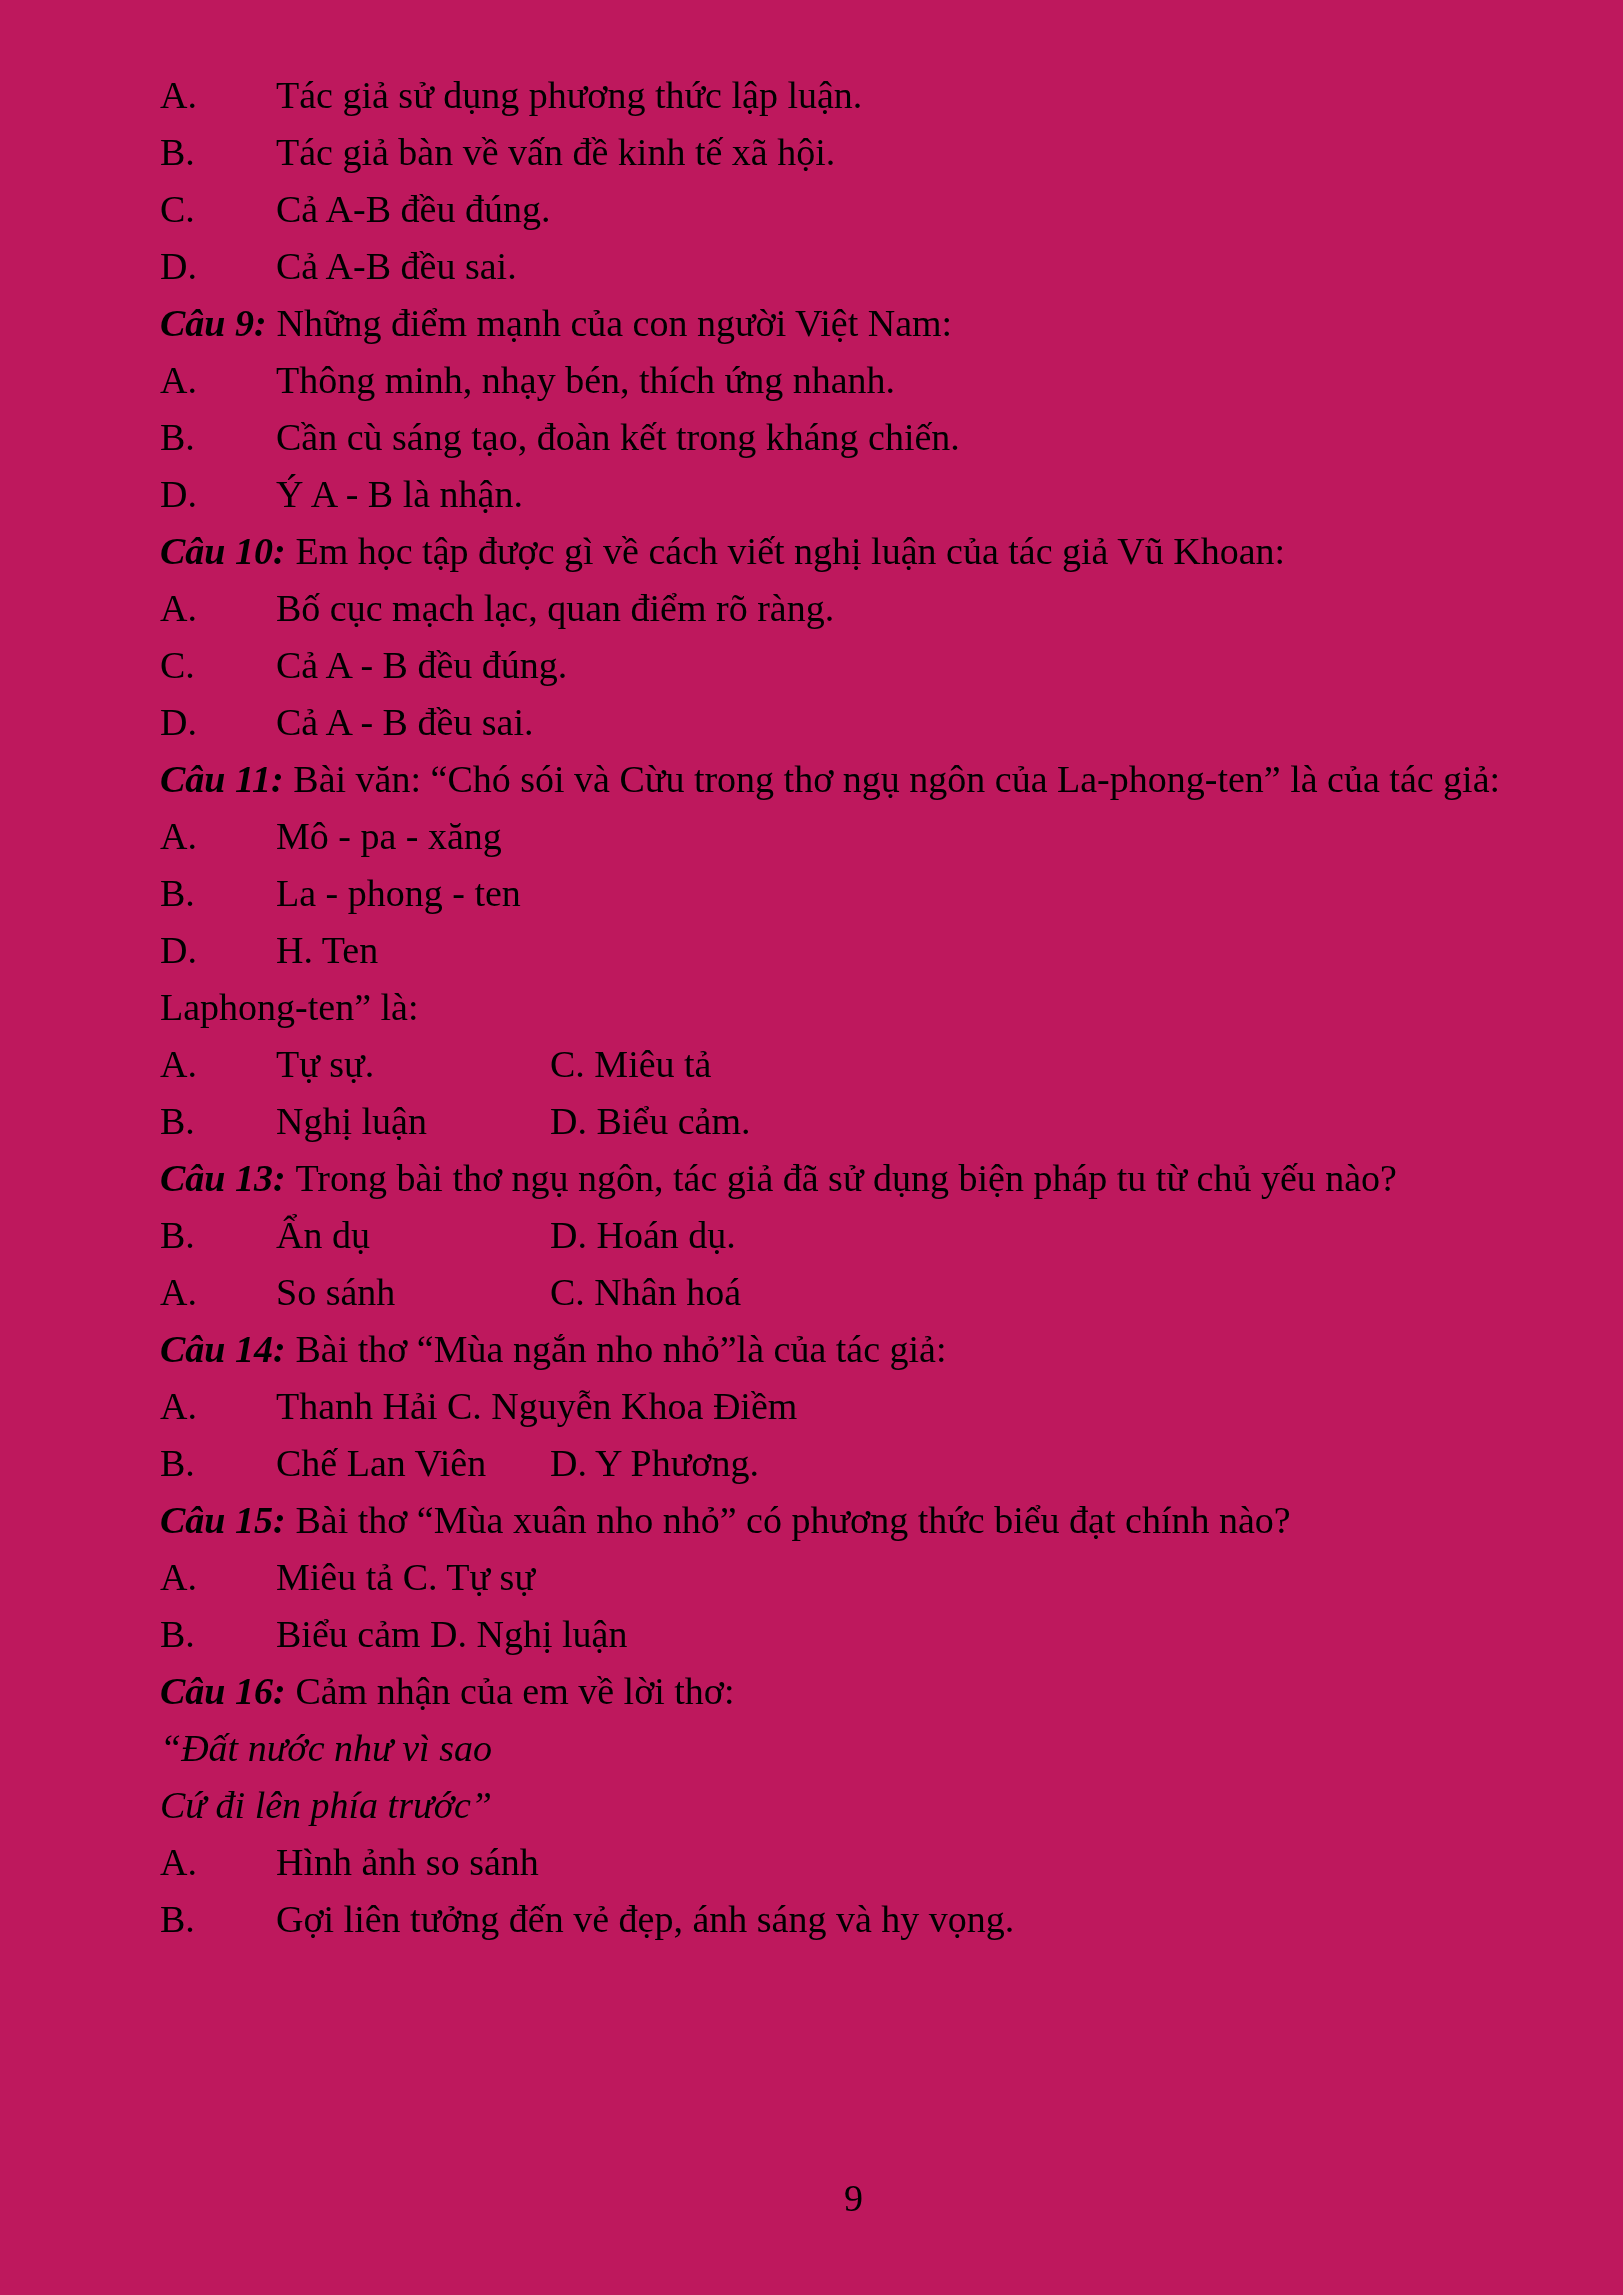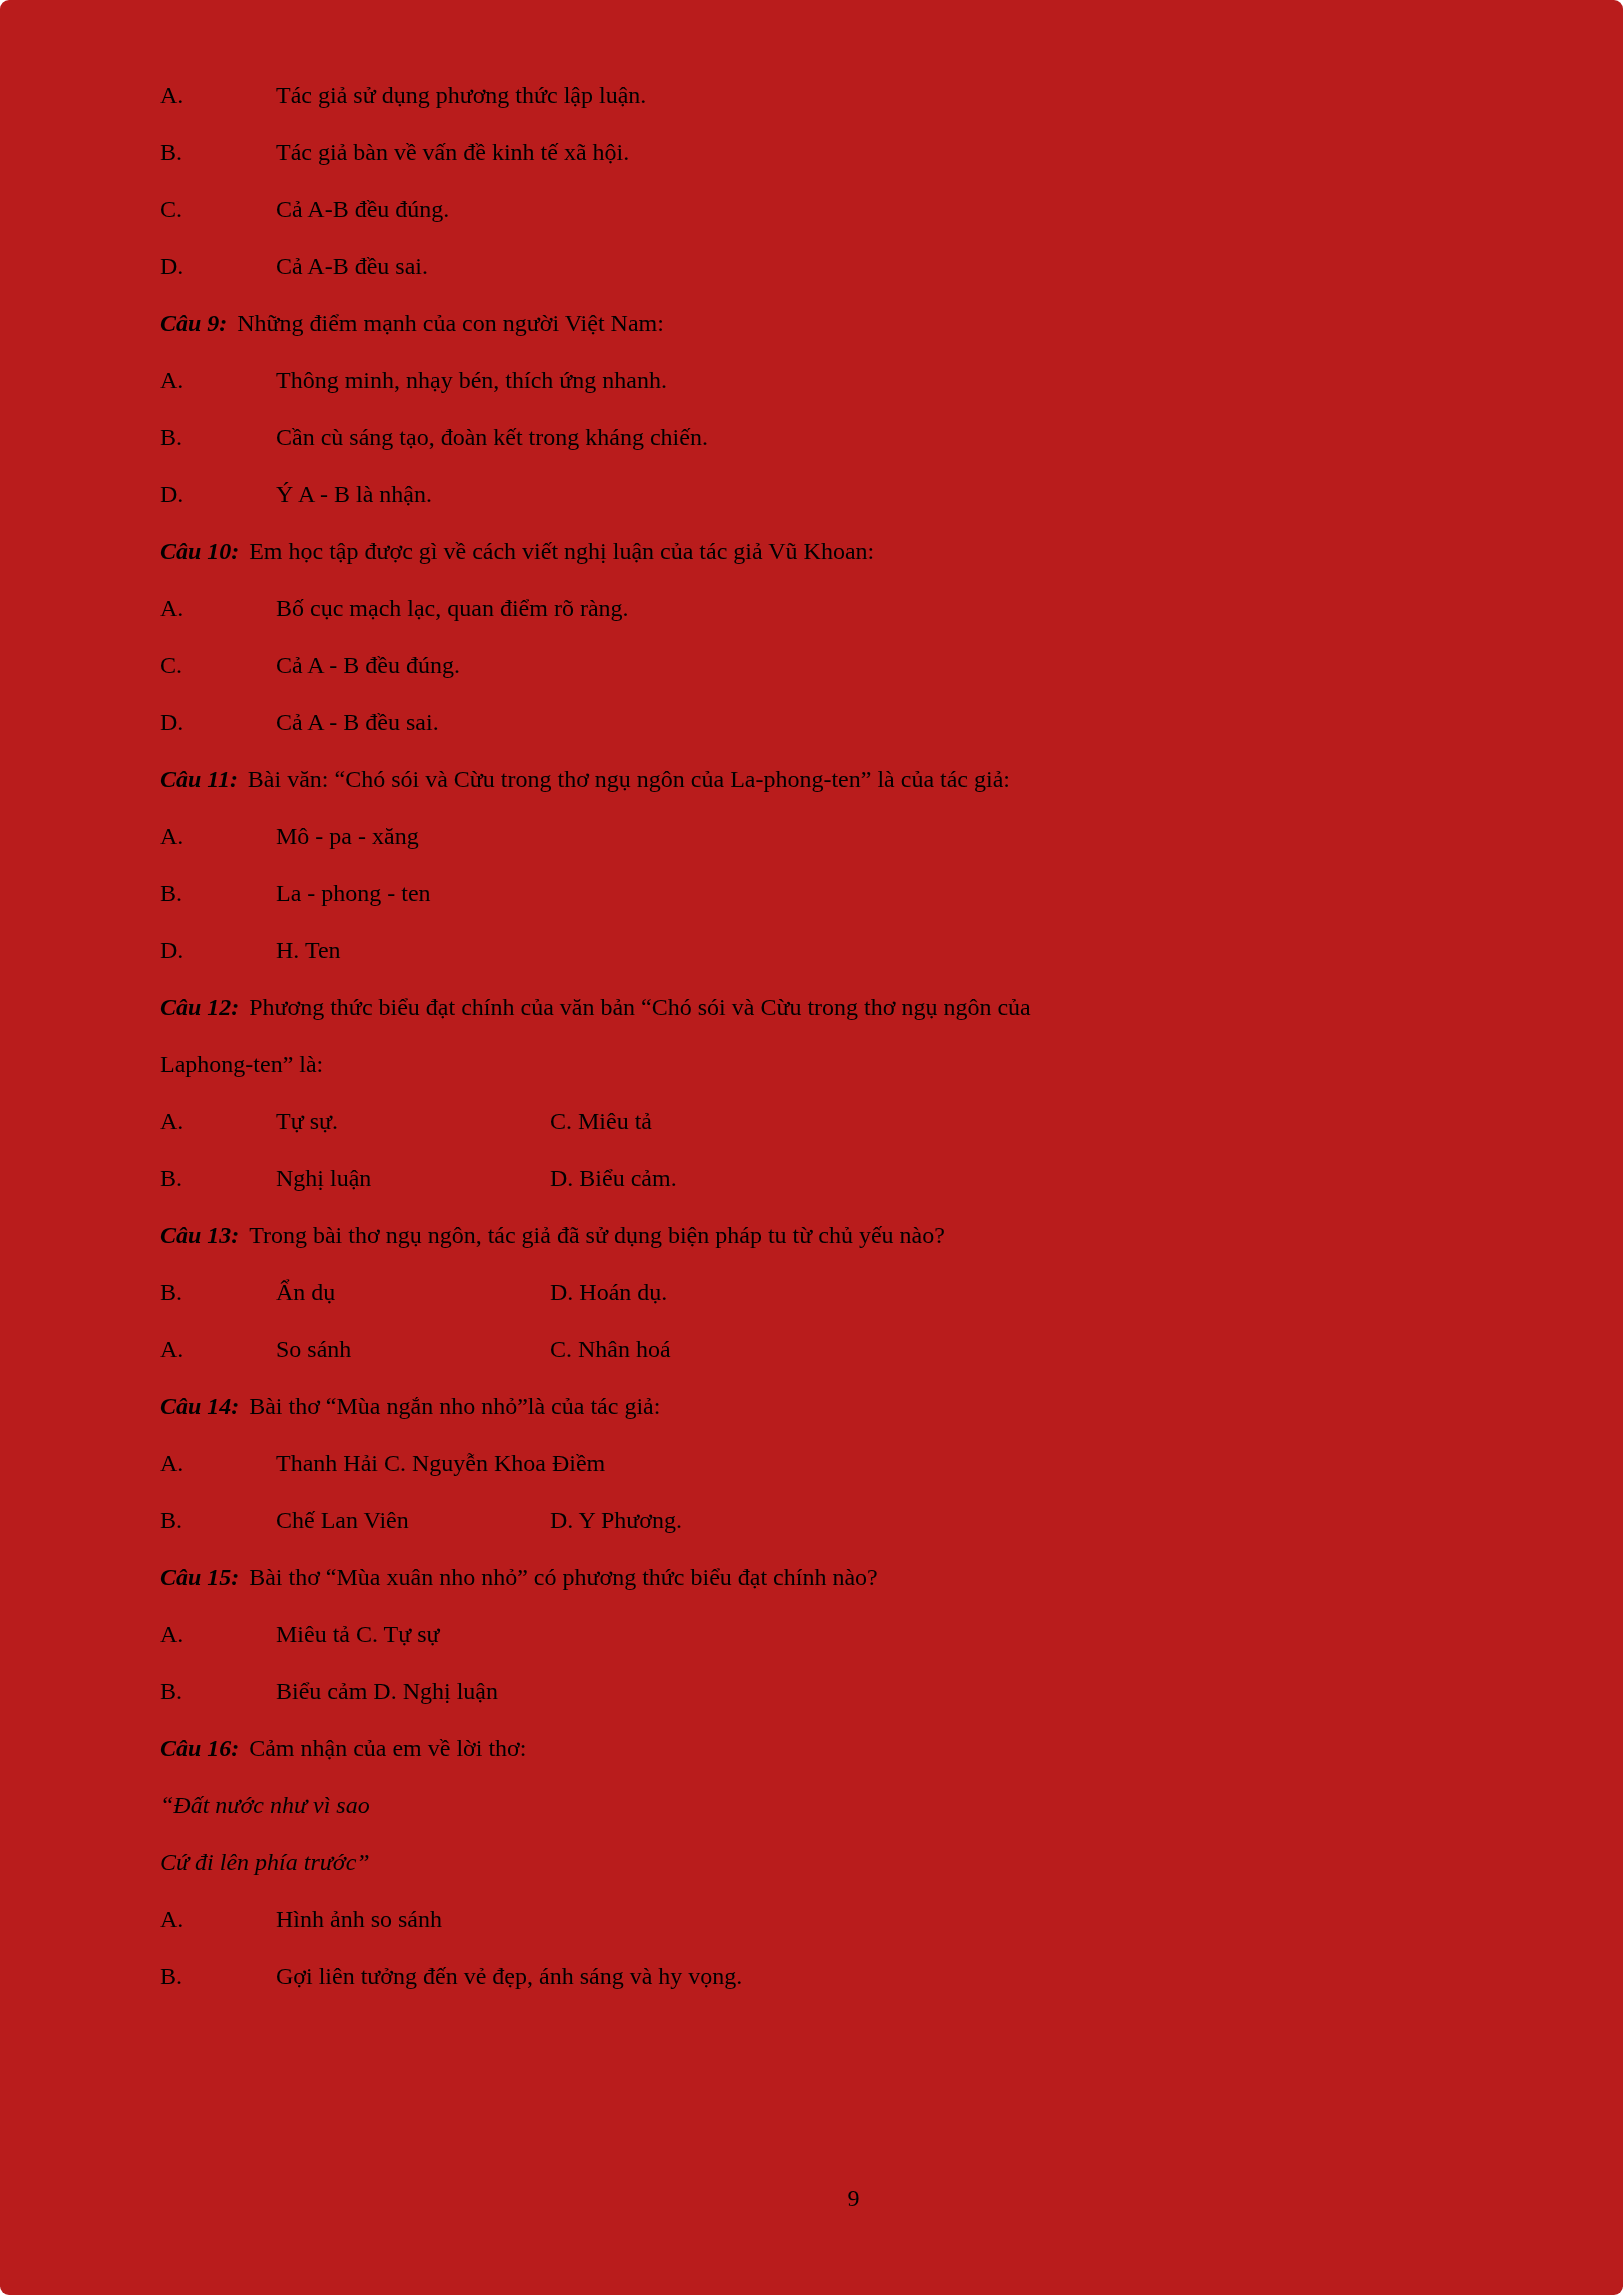--- a/index.html
+++ b/index.html
@@ -1,25 +1,24 @@
 <!DOCTYPE html>
 <html style="font-size:10.5px"><head>
 <meta charset="utf-8">
 <style>
   html, body { margin: 0; padding: 0; background: #ffffff; }
   .page {
     position: relative;
     width: 1623px;
     height: 2295px;
-    background: #b91c1c;
+    background: #be185d;
     color: #000000;
     font-family: "Liberation Serif", "DejaVu Serif", serif;
-    font-size: 24px;
+    font-size: 38px;
     overflow: hidden;
-    border-radius: 9px;
   }
   .content {
     position: absolute;
     left: 160px;
     top: 67px;
     width: 1387px;
   }
   .line {
     height: 57px;
     line-height: 57px;
@@ -83,21 +82,20 @@
 
   <div class="line q"><span class="qlabel">Câu 11:</span><span class="qtext">Bài văn: “Chó sói và Cừu trong thơ ngụ ngôn của La-phong-ten” là của tác giả:</span></div>
 
   <div class="line opt"><span class="letter">A.</span><span class="otext">Mô - pa - xăng</span></div>
 
   <div class="line opt"><span class="letter">B.</span><span class="otext">La - phong - ten</span></div>
 
 
   <div class="line opt"><span class="letter">D.</span><span class="otext">H. Ten</span></div>
 
-  <div class="line q"><span class="qlabel">Câu 12:</span><span class="qtext">Phương thức biểu đạt chính của văn bản “Chó sói và Cừu trong thơ ngụ ngôn của</span></div>
 
   <div class="line"><span class="qtext">Laphong-ten” là:</span></div>
 
   <div class="line opt"><span class="letter">A.</span><span class="c1">Tự sự.</span><span class="c2">C. Miêu tả</span></div>
 
   <div class="line opt"><span class="letter">B.</span><span class="c1">Nghị luận</span><span class="c2">D. Biểu cảm.</span></div>
 
   <div class="line q"><span class="qlabel">Câu 13:</span><span class="qtext">Trong bài thơ ngụ ngôn, tác giả đã sử dụng biện pháp tu từ chủ yếu nào?</span></div>
 
   <div class="line opt"><span class="letter">B.</span><span class="c1">Ẩn dụ</span><span class="c2">D. Hoán dụ.</span></div>

